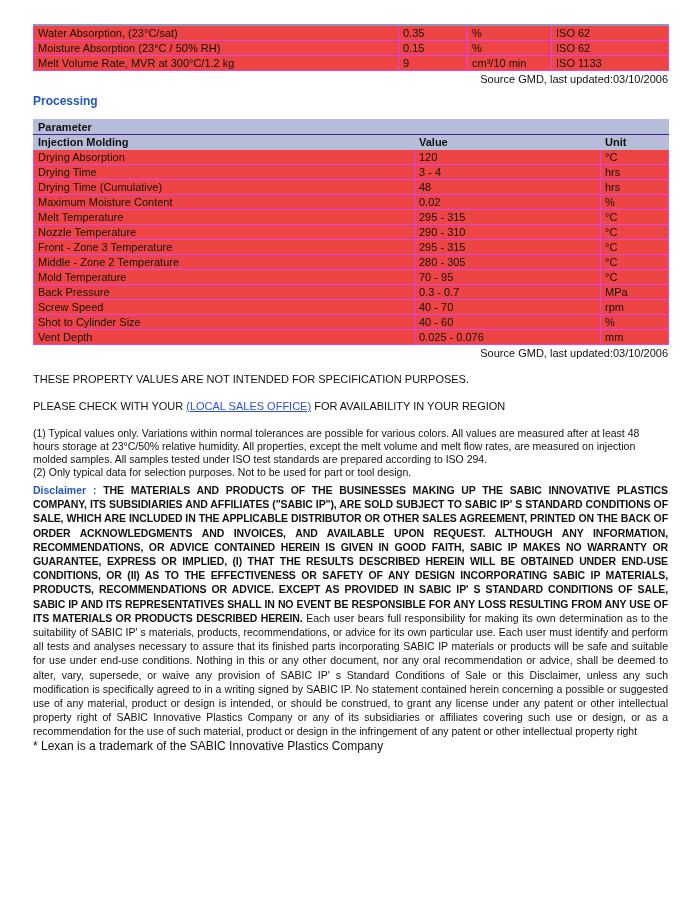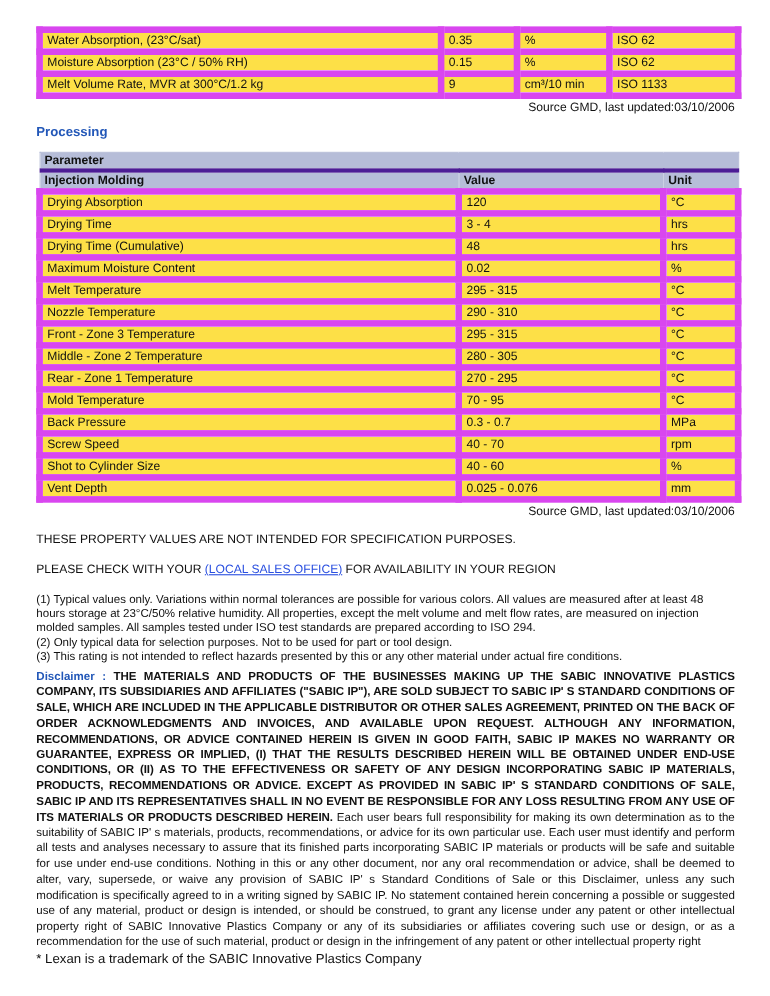--- a/index.html
+++ b/index.html
@@ -1,28 +1,28 @@
 <!DOCTYPE html>
 <html><head>
 <meta charset="utf-8">
 <style>
   * { margin:0; padding:0; box-sizing:border-box; }
   html,body { width:700px; height:905px; background:#ffffff; overflow:hidden; }
   body { font-family:"Liberation Sans","DejaVu Sans",sans-serif; color:#111; }
   .page { width:700px; padding:24px 32px 0 33px; }
 
   table { border-collapse:collapse; width:635px; table-layout:fixed; font-size:11px; color:#111; }
-  td { height:15px; line-height:14px; padding:0 4px; border:6px solid #d946ef; background:#fde047; overflow:hidden; white-space:nowrap; }
+  td { height:15px; line-height:14px; padding:0 4px; border:1px solid #d946ef; background:#ef4444; overflow:hidden; white-space:nowrap; }
   td.ctr { text-align:left; }
   .t1 { border-top:2px solid #8f98ba; }
 
   .t2 tr.hdr td, .t2 tr.hdr2 td {
     background:#b6bdd8; font-weight:bold; border:1px solid #b6bdd8;
   }
-  .t2 tr.hdr td { border-bottom:4px solid #4c1d95; }
+  .t2 tr.hdr td { border-bottom:1px solid #4c1d95; }
 
   .source { width:635px; font-size:11px; text-align:right; margin-top:2px; color:#111; }
   .heading { font-size:12px; font-weight:bold; color:#2257b8; margin-top:9px; }
   .t2 { margin-top:11px; }
 
   .upper1 { font-size:11px; margin-top:14px; }
   .upper2 { font-size:11px; margin-top:15px; }
   a.slink { color:#2b50e0; text-decoration:underline; cursor:pointer; }
 
   .notes { font-size:10.5px; line-height:13px; margin-top:15px; color:#111; }
@@ -119,25 +119,20 @@
           <td>Front - Zone 3 Temperature</td>
           <td class="ctr">295 - 315</td>
           <td class="ctr">°C</td>
         </tr>
       <tr>
           <td>Middle - Zone 2 Temperature</td>
           <td class="ctr">280 - 305</td>
           <td class="ctr">°C</td>
         </tr>
       <tr>
-          <td>Rear - Zone 1 Temperature</td>
-          <td class="ctr">270 - 295</td>
-          <td class="ctr">°C</td>
-        </tr>
-      <tr>
           <td>Mold Temperature</td>
           <td class="ctr">70 - 95</td>
           <td class="ctr">°C</td>
         </tr>
       <tr>
           <td>Back Pressure</td>
           <td class="ctr">0.3 - 0.7</td>
           <td class="ctr">MPa</td>
         </tr>
       <tr>
@@ -159,20 +154,19 @@
   </table>
   <div class="source">Source GMD, last updated:03/10/2006</div>
 
   <p class="upper1">THESE PROPERTY VALUES ARE NOT INTENDED FOR SPECIFICATION PURPOSES.</p>
 
   <p class="upper2"><span>PLEASE CHECK WITH YOUR </span><a class="slink">(LOCAL SALES OFFICE)</a><span> FOR AVAILABILITY IN YOUR REGION</span></p>
 
   <div class="notes">
     <div>(1) Typical values only. Variations within normal tolerances are possible for various colors. All values are measured after at least 48 hours storage at 23°C/50% relative humidity. All properties, except the melt volume and melt flow rates, are measured on injection molded samples. All samples tested under ISO test standards are prepared according to ISO 294.</div>
     <div>(2) Only typical data for selection purposes. Not to be used for part or tool design.</div>
-    <div>(3) This rating is not intended to reflect hazards presented by this or any other material under actual fire conditions.</div>
   </div>
 
   <p class="disclaimer"><span class="dlabel">Disclaimer :</span> <span class="dbold">THE MATERIALS AND PRODUCTS OF THE BUSINESSES MAKING UP THE SABIC INNOVATIVE PLASTICS COMPANY, ITS SUBSIDIARIES AND AFFILIATES ("SABIC IP"), ARE SOLD SUBJECT TO SABIC IP' S STANDARD CONDITIONS OF SALE, WHICH ARE INCLUDED IN THE APPLICABLE DISTRIBUTOR OR OTHER SALES AGREEMENT, PRINTED ON THE BACK OF ORDER ACKNOWLEDGMENTS AND INVOICES, AND AVAILABLE UPON REQUEST. ALTHOUGH ANY INFORMATION, RECOMMENDATIONS, OR ADVICE CONTAINED HEREIN IS GIVEN IN GOOD FAITH, SABIC IP MAKES NO WARRANTY OR GUARANTEE, EXPRESS OR IMPLIED, (I) THAT THE RESULTS DESCRIBED HEREIN WILL BE OBTAINED UNDER END-USE CONDITIONS, OR (II) AS TO THE EFFECTIVENESS OR SAFETY OF ANY DESIGN INCORPORATING SABIC IP MATERIALS, PRODUCTS, RECOMMENDATIONS OR ADVICE. EXCEPT AS PROVIDED IN SABIC IP' S STANDARD CONDITIONS OF SALE, SABIC IP AND ITS REPRESENTATIVES SHALL IN NO EVENT BE RESPONSIBLE FOR ANY LOSS RESULTING FROM ANY USE OF ITS MATERIALS OR PRODUCTS DESCRIBED HEREIN.</span> <span>Each user bears full responsibility for making its own determination as to the suitability of SABIC IP' s materials, products, recommendations, or advice for its own particular use. Each user must identify and perform all tests and analyses necessary to assure that its finished parts incorporating SABIC IP materials or products will be safe and suitable for use under end-use conditions. Nothing in this or any other document, nor any oral recommendation or advice, shall be deemed to alter, vary, supersede, or waive any provision of SABIC IP' s Standard Conditions of Sale or this Disclaimer, unless any such modification is specifically agreed to in a writing signed by SABIC IP. No statement contained herein concerning a possible or suggested use of any material, product or design is intended, or should be construed, to grant any license under any patent or other intellectual property right of SABIC Innovative Plastics Company or any of its subsidiaries or affiliates covering such use or design, or as a recommendation for the use of such material, product or design in the infringement of any patent or other intellectual property right</span></p>
 
   <p class="trademark">* Lexan is a trademark of the SABIC Innovative Plastics Company</p>
 
 </div>
 
 </body></html>

